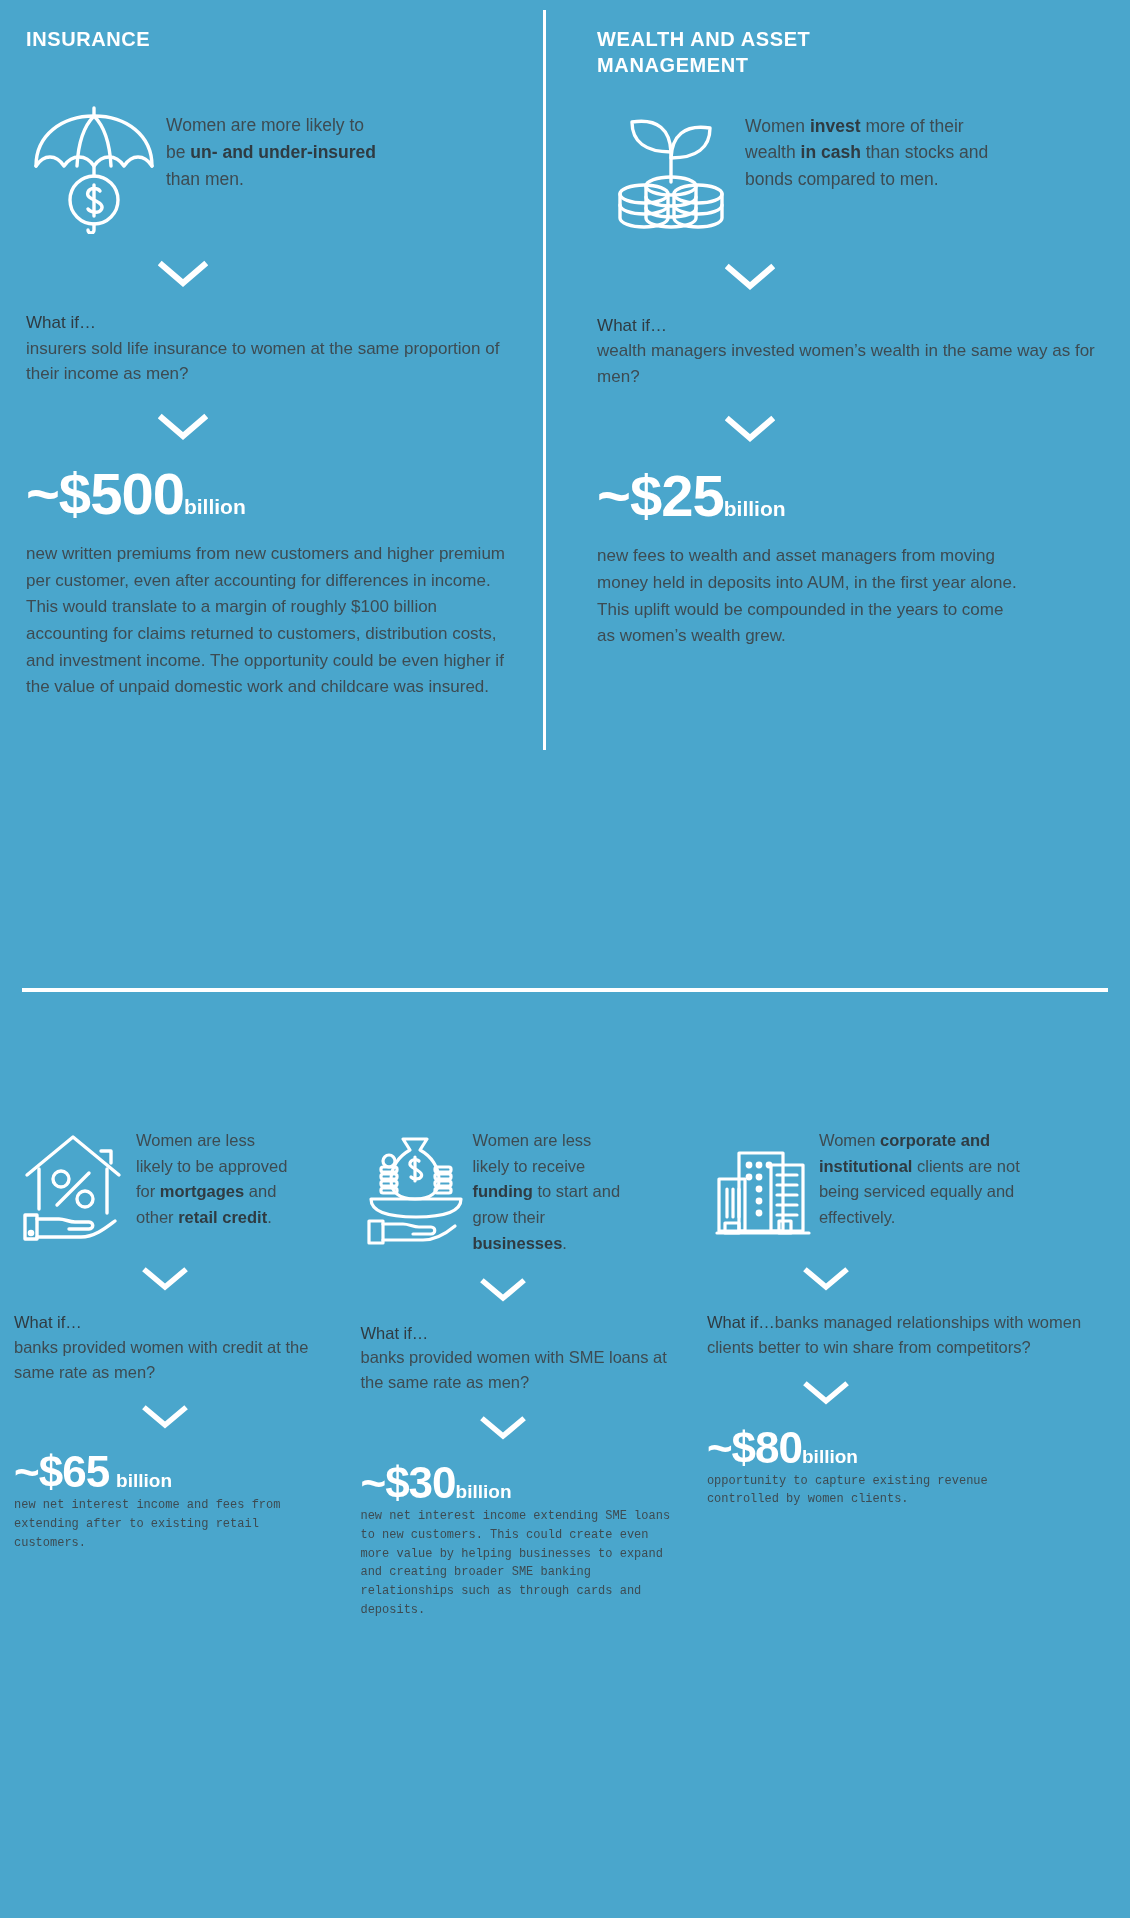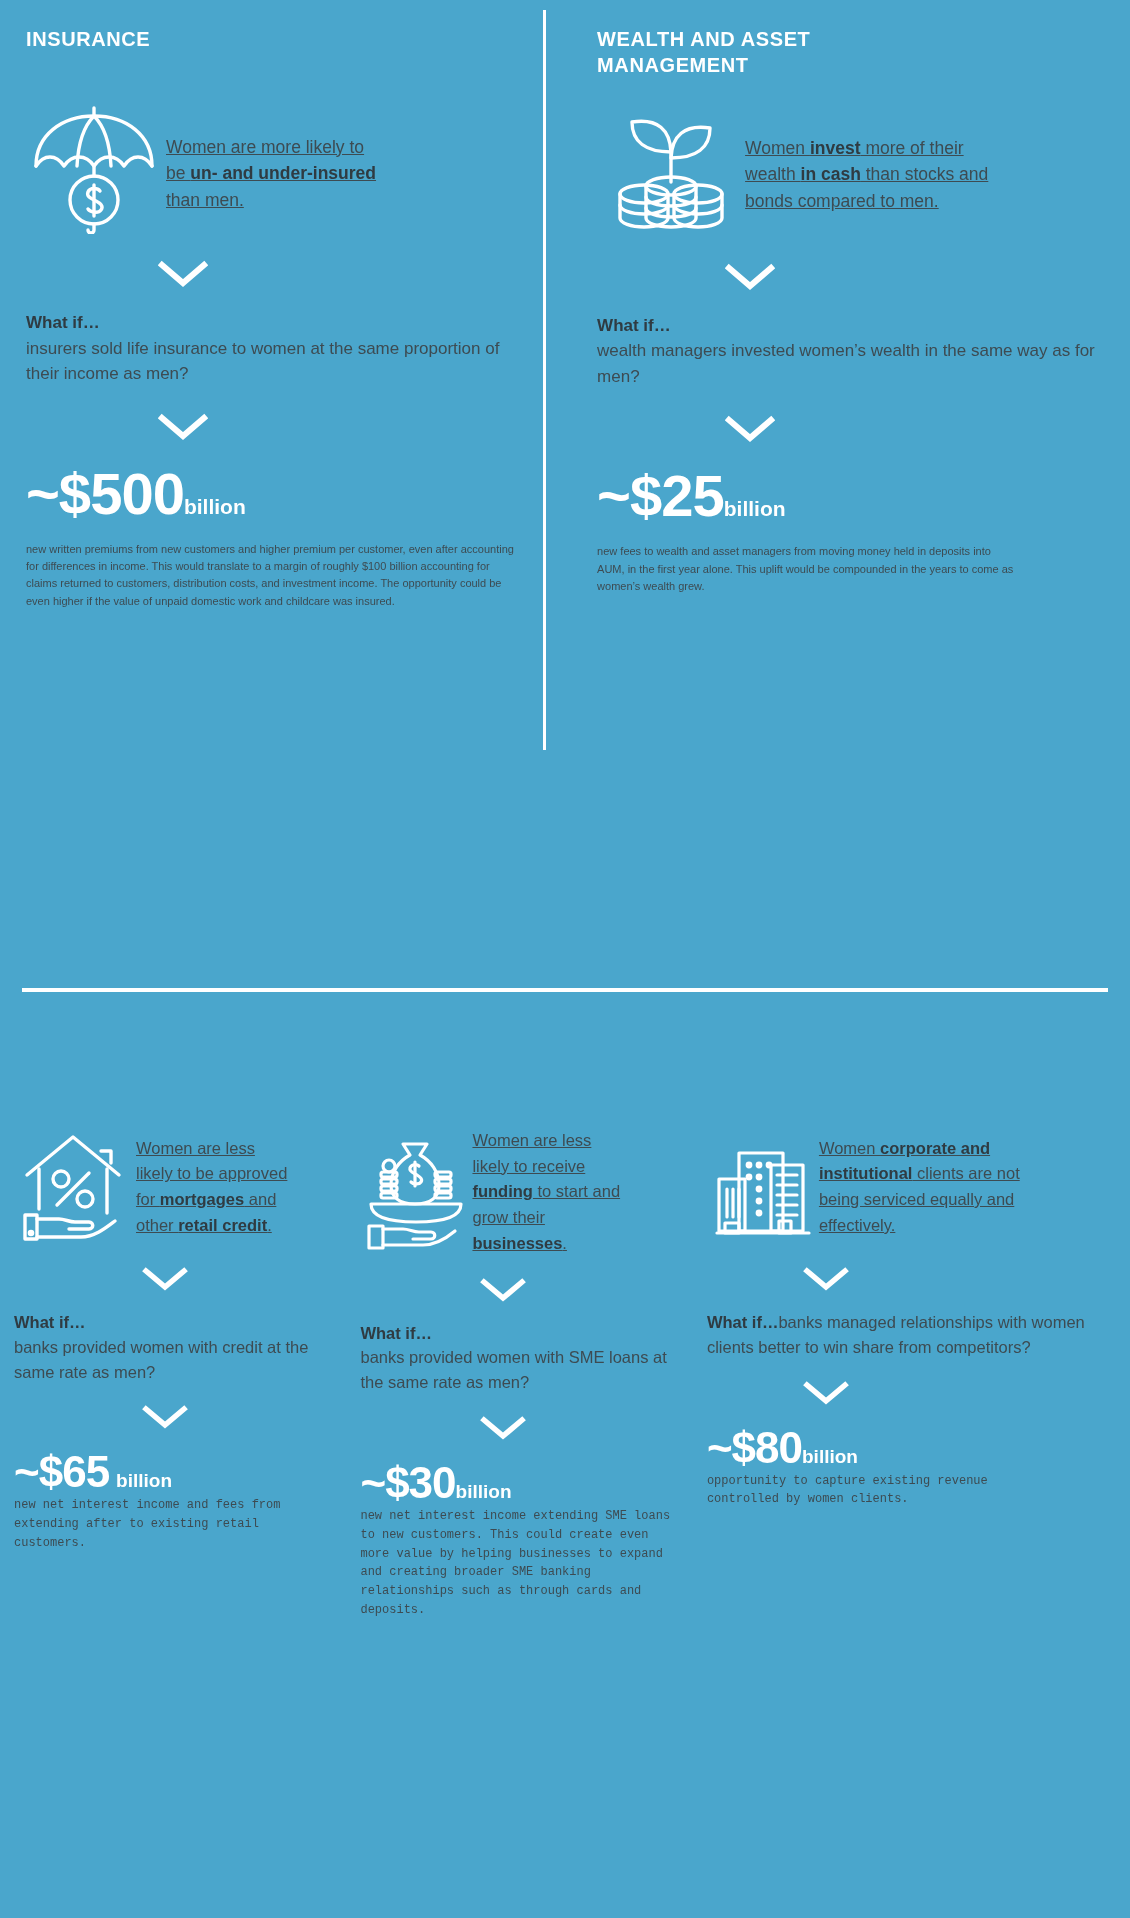--- a/index.html
+++ b/index.html
@@ -39,23 +39,22 @@
     left: 543px;
     top: 10px;
     width: 3px;
     height: 740px;
     background: #ffffff;
   }
 
   
   .icon-row {
     display: flex;
-    align-items: center;
+    align-items: flex-start;
     margin-top: 52px;
-    text-decoration: underline;
   }
   .icon-box {
     flex: 0 0 auto;
     display: flex;
     align-items: center;
     justify-content: center;
   }
   .lead-text {
     font-size: 17.5px;
     line-height: 1.52;
@@ -67,38 +66,38 @@
   .chev { display: block; margin: 26px 0 0 0; }
   .chev svg { display: block; }
 
   
   .whatif {
     font-size: 17px;
     line-height: 1.5;
     color: #3d4b52;
     margin-top: 22px;
   }
-  .whatif .wi-label { font-weight: bold; display: block; color: #2f3b42; }
+  .whatif .wi-label { font-weight: normal; display: block; color: #2f3b42; }
   .whatif.inline .wi-label { display: inline; }
 
   
   .figure {
     color: #ffffff;
     font-weight: bold;
     line-height: 1;
     margin-top: 24px;
     white-space: nowrap;
   }
   .figure .amount { font-size: 58px; letter-spacing: -1px; }
   .figure .unit   { font-size: 21px; font-weight: bold; }
   .figure .unit.spaced { margin-left: 7px; }
 
   
   .body-text {
-    font-size: 11px;
+    font-size: 17px;
     line-height: 1.57;
     color: #3d4b52;
     margin-top: 18px;
   }
 
   
   .hrule {
     position: absolute;
     left: 22px;
     top: 988px;

